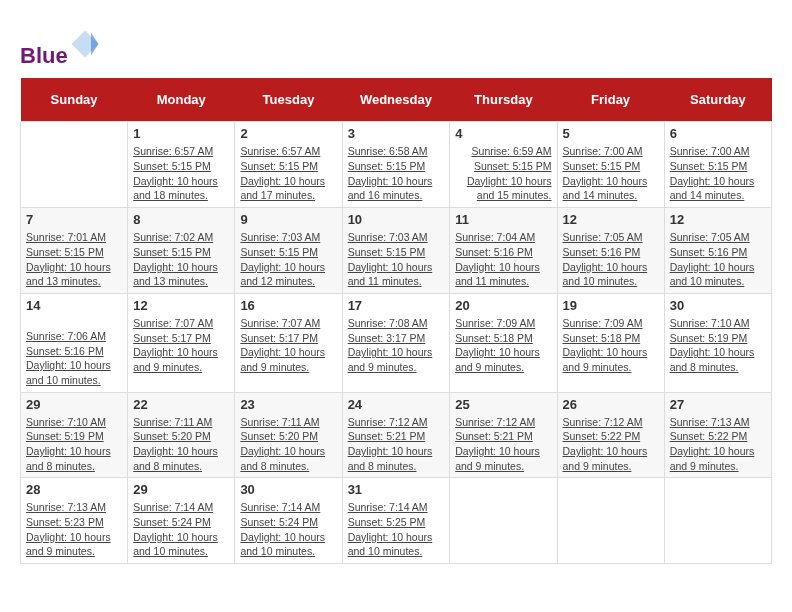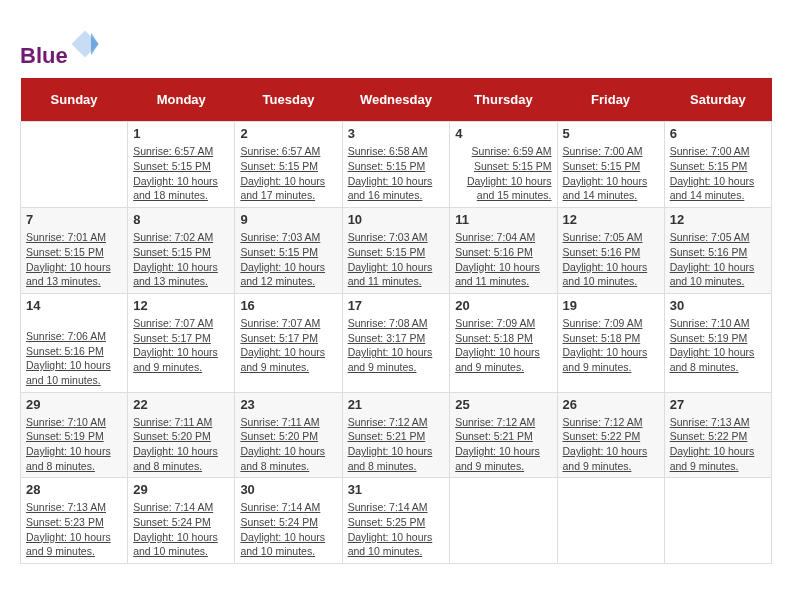--- a/index.html
+++ b/index.html
@@ -263,21 +263,21 @@
 Sunset: 5:20 PM
 Daylight: 10 hours and 8 minutes.</div>
         </td>
         <td>
           <span class="day-num">23</span>
           <div class="day-info" style="white-space: pre-line;">Sunrise: 7:11 AM
 Sunset: 5:20 PM
 Daylight: 10 hours and 8 minutes.</div>
         </td>
         <td>
-          <span class="day-num">21</span>
+          <span class="day-num">24</span>
           <div class="day-info" style="white-space: pre-line;">Sunrise: 7:12 AM
 Sunset: 5:21 PM
 Daylight: 10 hours and 8 minutes.</div>
         </td>
         <td>
           <span class="day-num">25</span>
           <div class="day-info" style="white-space: pre-line;">Sunrise: 7:12 AM
 Sunset: 5:21 PM
 Daylight: 10 hours and 9 minutes.</div>
         </td>

